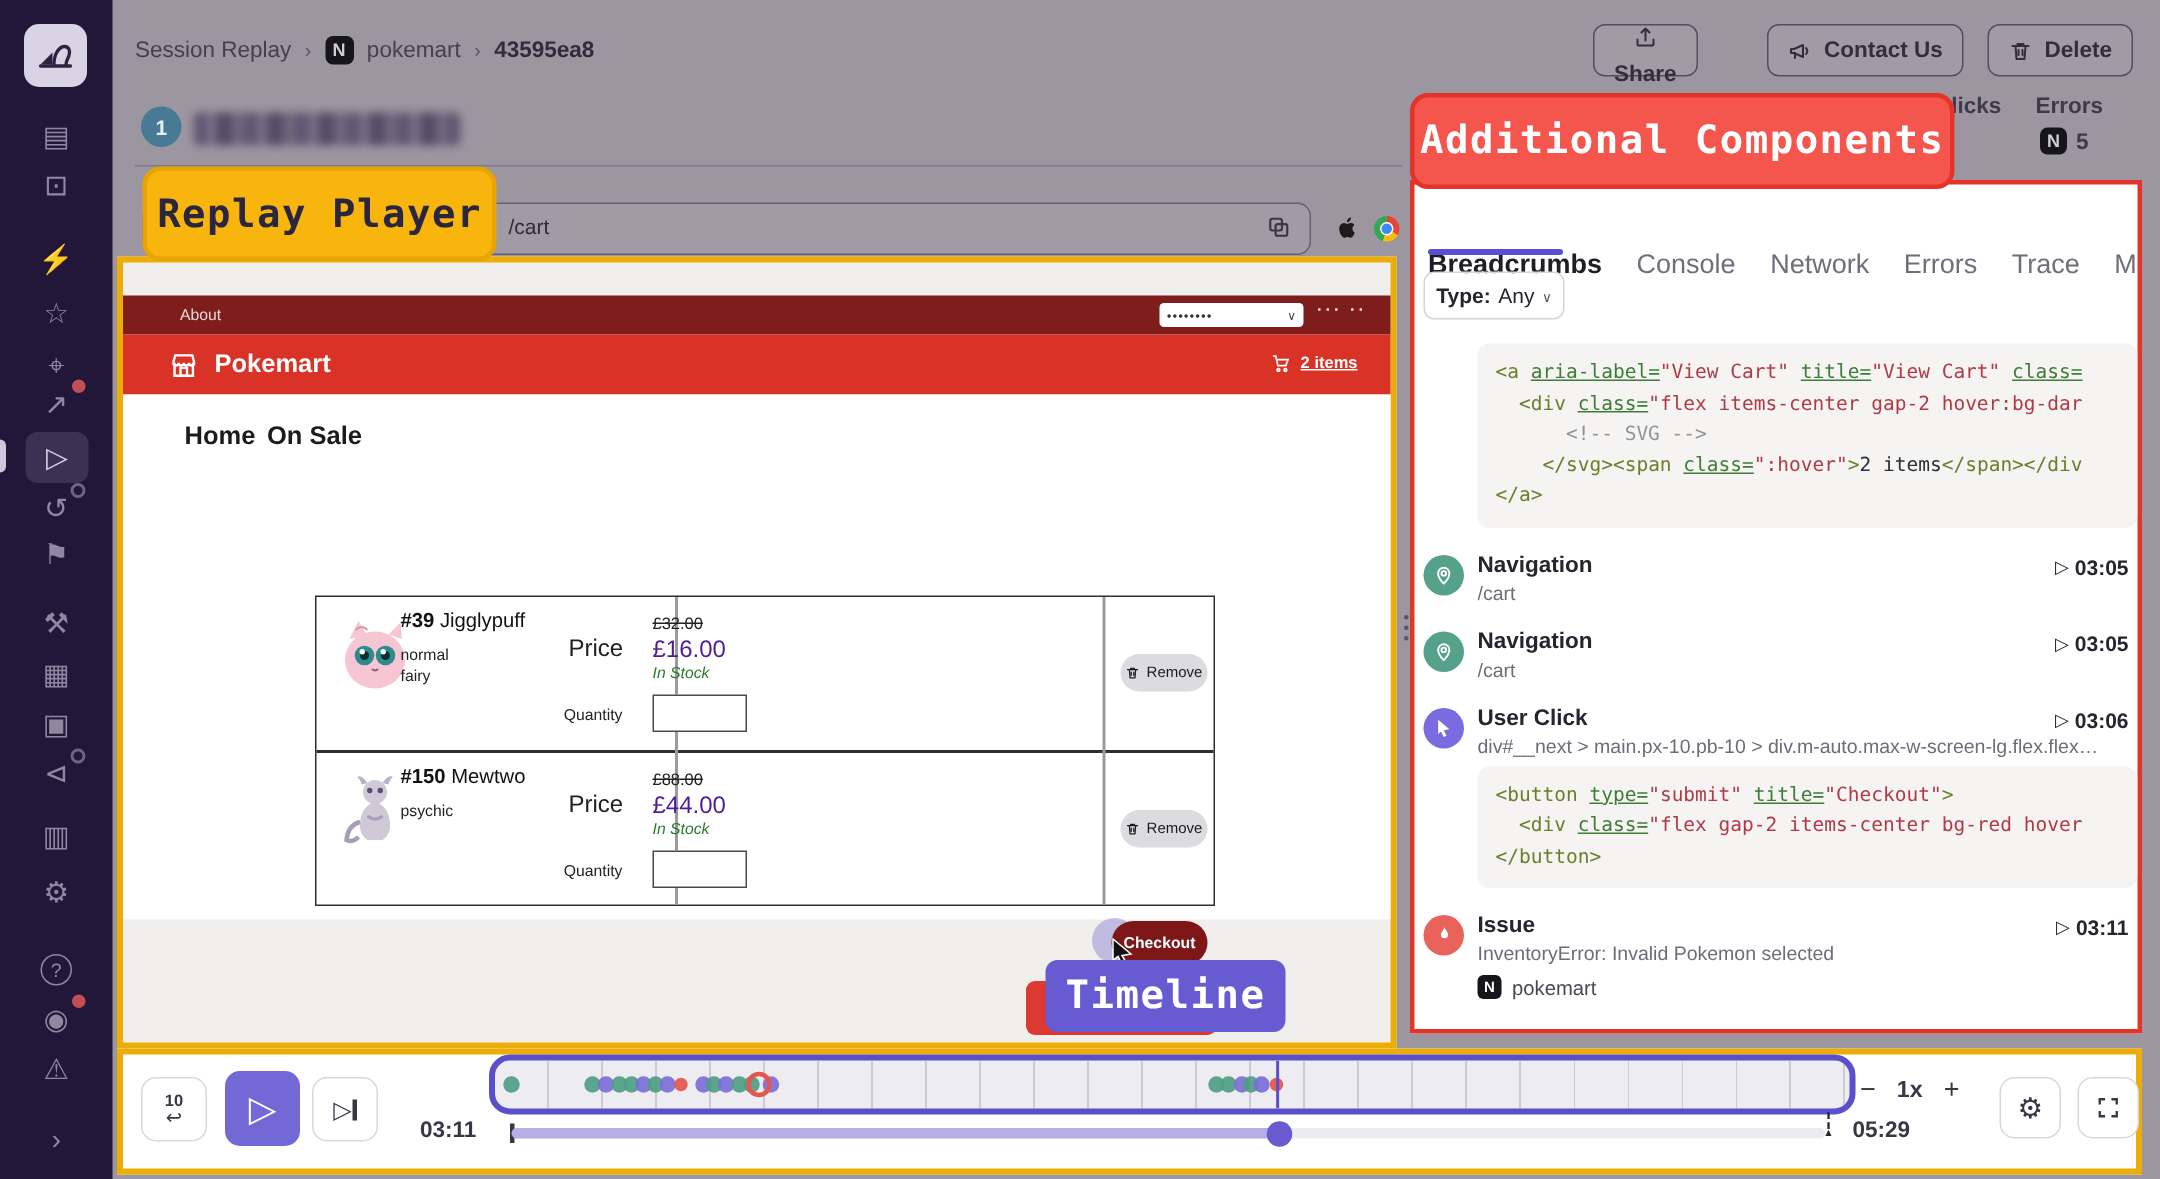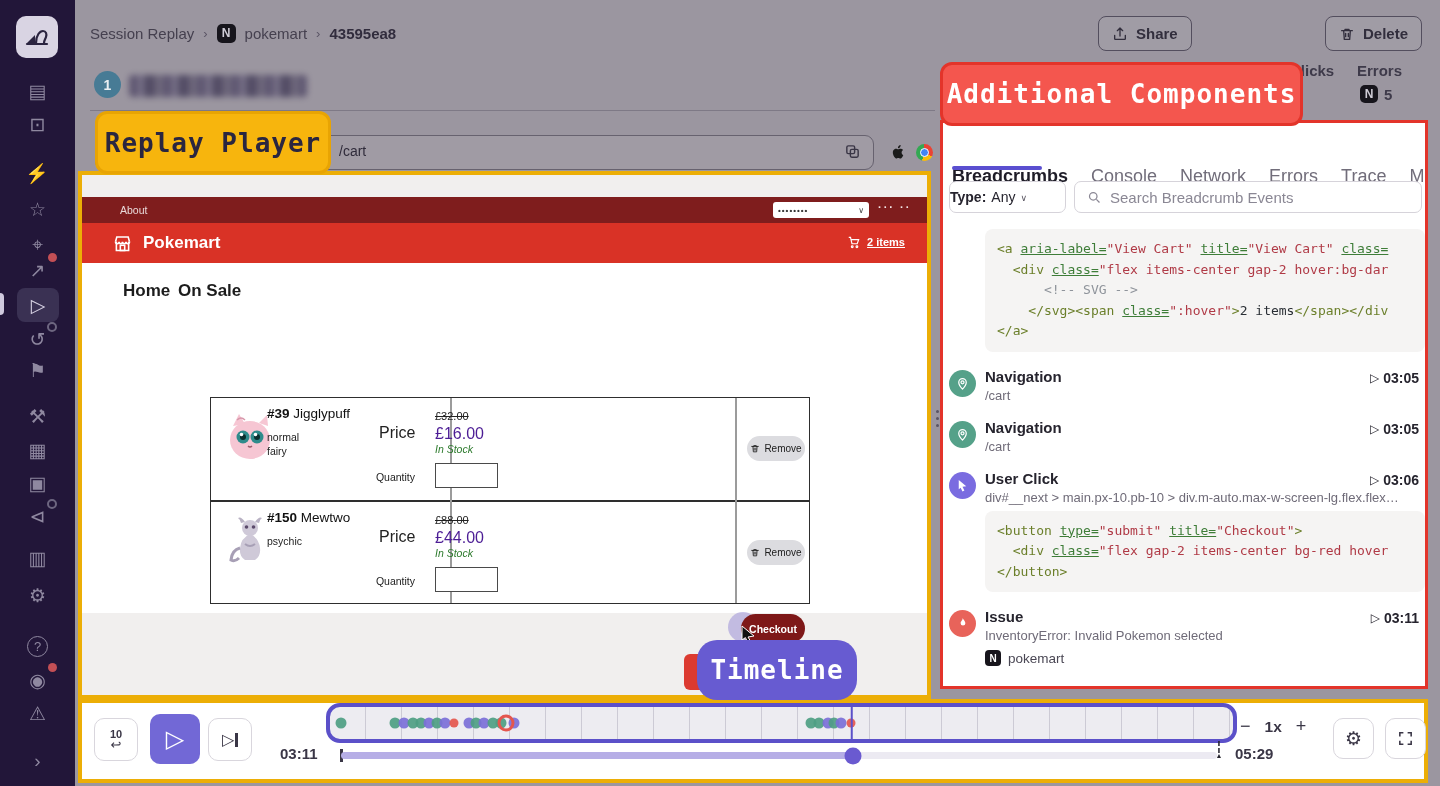--- a/index.html
+++ b/index.html
@@ -53,21 +53,21 @@
   #chrome-icon::after{content:"";position:absolute;left:4px;top:4px;width:9px;height:9px;border-radius:50%;
     background:#4285f4;border:1.5px solid #fff;box-sizing:border-box;}
 
   
   .ann-label{display:flex;align-items:center;justify-content:center;font-weight:bold;font-size:26px;
     letter-spacing:1px;z-index:9;}
   #lbl-replay{left:95px;top:111px;width:230px;height:57px;background:#f7b50d;border:3px solid #e8a403;
     border-radius:12px;color:#2a2640;}
   #lbl-components{left:940px;top:62px;width:357px;height:58px;background:#f4564e;border:3px solid #e3342a;
     border-radius:12px;color:#fff;}
-  #lbl-timeline{left:697px;top:640px;width:160px;height:60px;background:#675bd1;border-radius:20px;color:#fff;z-index:10;}
+  #lbl-timeline{left:697px;top:640px;width:160px;height:48px;background:#675bd1;border-radius:8px;color:#fff;z-index:10;}
 
   
   #player-box{left:78px;top:171px;width:853px;height:528px;border:4px solid #ecae06;background:#f1efee;z-index:3;box-sizing:border-box;}
   .stripes{background:#f1efee repeating-linear-gradient(115deg,rgba(0,0,0,.025) 0 2px,transparent 2px 16px);}
   #p-topbar{left:0px;top:22px;width:845px;height:26px;background:#7f1d1d;display:flex;align-items:center;}
   #p-about{margin-left:38px;color:#e9dada;font-size:10.5px;}
   #p-select{position:absolute;left:691px;top:5px;width:96px;height:16px;background:#fff;border-radius:3px;
     display:flex;align-items:center;justify-content:space-between;padding:0 5px;box-sizing:border-box;}
   #p-select-dots{font-size:8px;letter-spacing:1px;color:#333;font-weight:bold;}
   #p-select-chev{font-size:8px;color:#444;}
@@ -115,22 +115,22 @@
     align-items:center;justify-content:center;gap:4px;}
   #drag-handle i{width:3px;height:3px;border-radius:50%;background:#5a5565;}
 
   
   #panel-box{left:940px;top:120px;width:488px;height:569px;background:#fff;border:3px solid #e3342a;
     z-index:3;box-sizing:border-box;overflow:hidden;}
   #tabs{position:absolute;left:9px;top:15px;display:flex;gap:23px;font-size:18px;color:#716d7a;white-space:nowrap;margin-top:28px;}
   .tab{cursor:pointer;}
   .tab.active{color:#1f1d28;font-weight:bold;}
   #tab-underline{position:absolute;left:9px;top:43px;width:90px;height:3.5px;background:#5a4fd0;border-radius:2px;}
-  #type-btn{position:absolute;left:6px;top:58px;width:117px;height:32px;border:1.5px solid #d6d3da;border-radius:7px;
-    display:flex;align-items:center;gap:5px;font-size:14px;color:#26242e;box-sizing:border-box;}
+  #type-btn{position:absolute;left:6px;top:58px;width:94px;height:32px;border:1.5px solid #d6d3da;border-radius:7px;
+    display:flex;align-items:center;justify-content:center;gap:5px;font-size:14px;color:#26242e;box-sizing:border-box;}
   #type-btn .chev2{font-size:9px;color:#56525e;margin-top:2px;}
   #search-box{position:absolute;left:131px;top:58px;width:348px;height:32px;border:1.5px solid #d6d3da;border-radius:7px;
     display:flex;align-items:center;gap:8px;padding-left:12px;box-sizing:border-box;}
   #search-box svg{width:15px;height:15px;stroke:#8a8794;}
   #search-ph{font-size:15px;color:#8a8794;}
   #feed{position:absolute;left:6px;top:100px;width:476px;height:465px;}
   .code-block{margin-left:36px;background:#f5f4f3;border-radius:8px;padding:10px 12px;
     font-family:"DejaVu Sans Mono",monospace;font-size:13px;line-height:20.5px;white-space:pre;overflow:hidden;}
   .c-tag{color:#6b7f2a;}
   .c-attr{color:#3e7d38;text-decoration:underline;}
@@ -366,27 +366,20 @@
         <span class="tab">Errors</span>
         <span class="tab">Trace</span>
         <span class="tab">Memory</span>
       </div>
     <div id="tab-underline"></div>
     <div id="type-btn">
       <b>Type:</b>
         <span>Any</span>
         <span class="chev2">∨</span>
     </div>
-    <div id="search-box">
-      <svg viewBox="0 0 24 24" fill="none" stroke-width="2">
-          <circle cx="10" cy="10" r="6"></circle>
-          <path d="M15 15l5 5"></path>
-        </svg>
-      <span id="search-ph">Search Breadcrumb Events</span>
-    </div>
     <div id="feed">
         <div class="code-block" style="margin-top: 6px;"><div><span class="c-tag">&lt;a </span><span class="c-attr">aria-label=</span><span class="c-str">"View Cart"</span><span class="c-txt"> </span><span class="c-attr">title=</span><span class="c-str">"View Cart"</span><span class="c-txt"> </span><span class="c-attr">class=</span></div><div><span class="c-txt">  </span><span class="c-tag">&lt;div </span><span class="c-attr">class=</span><span class="c-str">"flex items-center gap-2 hover:bg-dar</span></div><div><span class="c-com">      &lt;!-- SVG --&gt;</span></div><div><span class="c-txt">    </span><span class="c-tag">&lt;/svg&gt;&lt;span </span><span class="c-attr">class=</span><span class="c-str">":hover"</span><span class="c-tag">&gt;</span><span class="c-txt">2 items</span><span class="c-tag">&lt;/span&gt;&lt;/div</span></div><div><span class="c-tag">&lt;/a&gt;</span></div></div>
         <div class="ev-row">
           <div class="ev-icon green">
             <svg viewBox="0 0 24 24" fill="none" stroke="currentColor" stroke-width="2" stroke-linecap="round" stroke-linejoin="round">
               <path d="M12 21s-6-6.3-6-11a6 6 0 1 1 12 0c0 4.7-6 11-6 11z"></path>
               <circle cx="12" cy="10" r="2.4"></circle>
             </svg>
           </div>
           <div class="ev-main">
@@ -576,29 +569,38 @@
     <div class="abs sb-icon" style="top: 665px; z-index: 6;">
       <span>◉</span>
       <i class="sb-badge red"></i>
     </div>
     <div class="abs sb-icon" style="top: 698px; z-index: 6;">
       <span>⚠</span>
     </div>
     <div class="abs sb-icon" style="top: 746px; z-index: 6;">
       <span>›</span>
     </div>
-    <div class="abs top-btn" style="left: 1098px;">
+    <div class="abs top-btn" style="left: 1062px; flex-direction: column;">
       <span style="width: 16px; height: 16px; display: inline-flex;">
         <svg viewBox="0 0 24 24" fill="none" stroke="currentColor" stroke-width="2" stroke-linecap="round" stroke-linejoin="round">
           <path d="M12 15V4M8 7l4-4 4 4"></path>
           <path d="M4 14v5a1 1 0 0 0 1 1h14a1 1 0 0 0 1-1v-5"></path>
         </svg>
       </span>
       <span>Share</span>
     </div>
+    <div class="abs top-btn" style="left: 1178px;">
+      <span style="width: 16px; height: 16px; display: inline-flex;">
+        <svg viewBox="0 0 24 24" fill="none" stroke="currentColor" stroke-width="2" stroke-linecap="round" stroke-linejoin="round">
+          <path d="M3 10v4h3l9 4V6l-9 4H3z"></path>
+          <path d="M18 9a4 4 0 0 1 0 6M7 14v5"></path>
+        </svg>
+      </span>
+      <span>Contact Us</span>
+    </div>
     <div class="abs top-btn" style="left: 1325px;">
       <span style="width: 16px; height: 16px; display: inline-flex;">
         <svg viewBox="0 0 24 24" fill="none" stroke="currentColor" stroke-width="2" stroke-linecap="round" stroke-linejoin="round">
           <path d="M4 7h16M9 7V5h6v2M7 7l1 13h8l1-13M10 11v5M14 11v5"></path>
         </svg>
       </span>
       <span>Delete</span>
     </div>
   </div>
 

